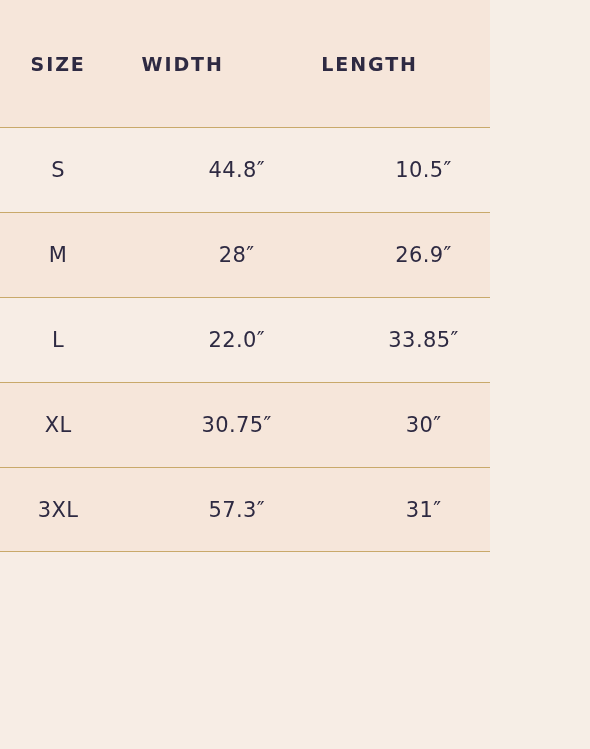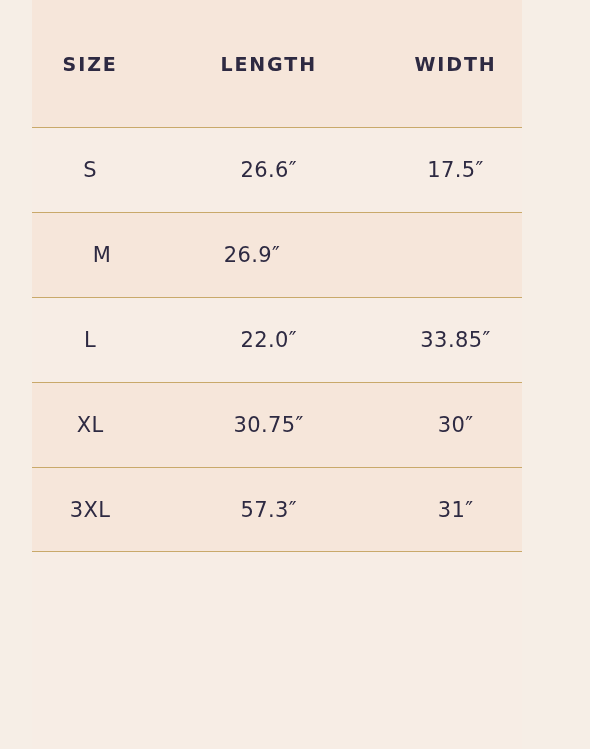--- a/index.html
+++ b/index.html
@@ -14,21 +14,20 @@
     overflow: hidden;
   }
 
   .size-chart {
     width: 490px;
     height: 749px;
     background: #7dd3fc;
     display: flex;
     flex-direction: column;
     box-sizing: border-box;
-    margin-left: 32px;
   }
 
   
   .chart-header {
     height: 127px;
     background: #f6e6da;
     display: flex;
     align-items: center;
     flex: 0 0 auto;
     box-sizing: border-box;
@@ -77,34 +76,35 @@
     background: #f7ede5;
   }
 </style>
 </head>
 <body>
 
 <div class="size-chart">
 
   <div class="chart-header">
     <div class="cell col-size">SIZE</div>
+    <div class="cell col-width">WIDTH</div>
     <div class="cell col-length">LENGTH</div>
-    <div class="cell col-width">WIDTH</div>
   </div>
 
   <div class="chart-body">
 
     <div class="chart-row row-odd">
       <div class="cell col-size">S</div>
-      <div class="cell col-length">26.6″</div>
-      <div class="cell col-width">17.5″</div>
+      <div class="cell col-length">44.8″</div>
+      <div class="cell col-width">10.5″</div>
     </div>
 
     <div class="chart-row row-even">
       <div class="cell col-size">M</div>
+      <div class="cell col-length">28″</div>
       <div class="cell col-width">26.9″</div>
     </div>
 
     <div class="chart-row row-odd">
       <div class="cell col-size">L</div>
       <div class="cell col-length">22.0″</div>
       <div class="cell col-width">33.85″</div>
     </div>
 
     <div class="chart-row row-even">

